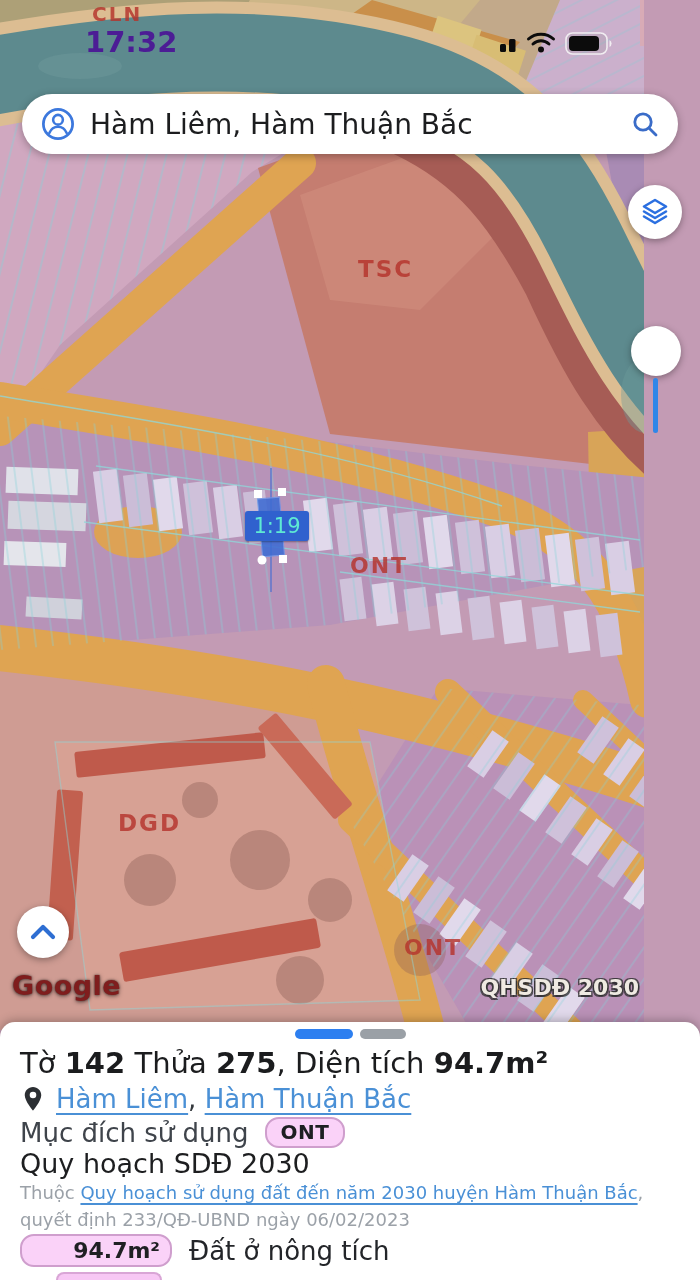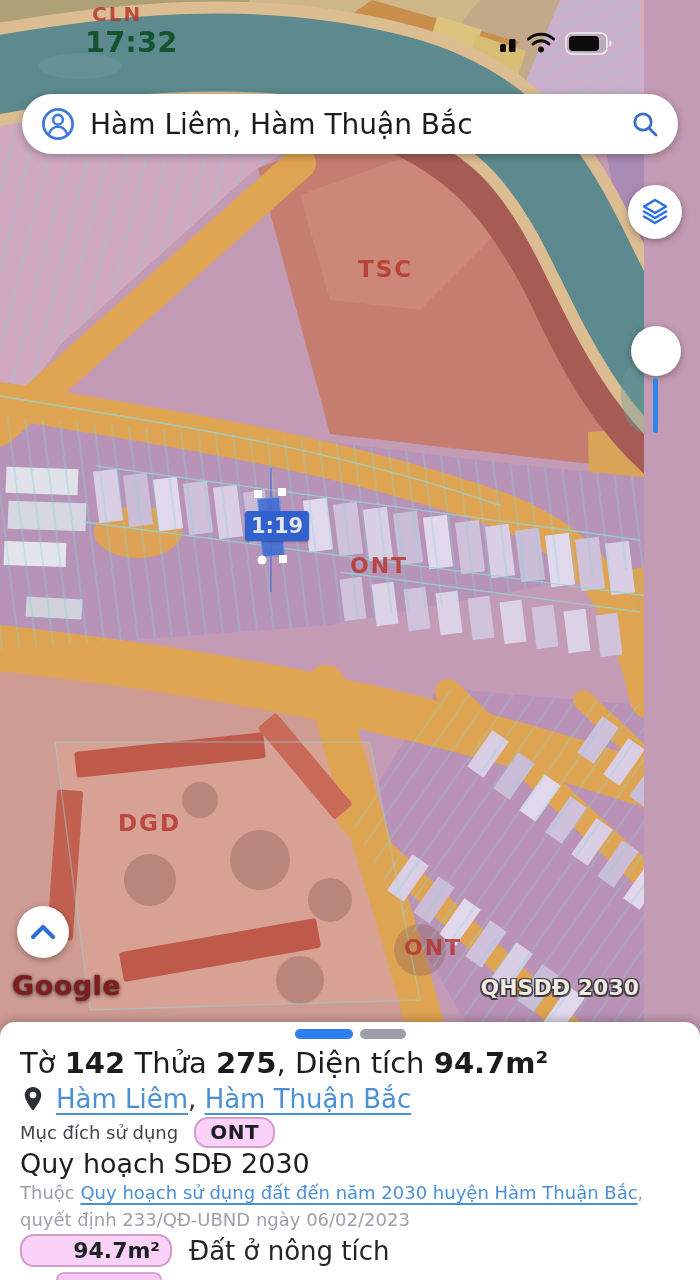--- a/index.html
+++ b/index.html
@@ -11,31 +11,31 @@
   .map svg.base { position:absolute; left:0; top:0; }
 
   .zone-label { position:absolute; color:#b5342c; font-weight:bold; letter-spacing:2px; opacity:.82; }
   .lbl-cln { left:92px; top:2px;   font-size:20px; }
   .lbl-tsc { left:358px; top:256px; font-size:23px; }
   .lbl-ont-mid { left:350px; top:553px; font-size:22px; }
   .lbl-dgd { left:118px; top:810px; font-size:23px; }
   .lbl-ont-bot { left:404px; top:935px; font-size:22px; }
 
   .parcel-label { position:absolute; left:245px; top:511px; width:64px; height:30px;
-    background:#3061ce; border-radius:3px; color:#e5e5e5; font-size:21px; font-weight:bold;
+    background:#3061ce; border-radius:3px; color:#5eead4; font-size:21px; font-weight:normal;
     text-align:center; line-height:30px; box-shadow:0 1px 2px rgba(0,0,0,.35); }
 
   .google-mark { position:absolute; left:12px; top:970px; color:#7f1d1d; font-size:27px; font-weight:bold;
     letter-spacing:.5px; text-shadow:0 1px 4px rgba(0,0,0,.6), 0 0 2px rgba(0,0,0,.5); }
   .qhsdd-mark { position:absolute; right:5px; top:975px; color:#efeae2; font-size:22px; font-weight:bold;
     text-shadow:-1.5px -1.5px 0 rgba(45,45,45,.75), 1.5px -1.5px 0 rgba(45,45,45,.75),
                 -1.5px 1.5px 0 rgba(45,45,45,.75), 1.5px 1.5px 0 rgba(45,45,45,.75); }
 
   
-  .status-time { position:absolute; left:85px; top:25px; font-size:29px; font-weight:bold; color:#14532d; }
+  .status-time { position:absolute; left:85px; top:25px; font-size:29px; font-weight:bold; color:#4c1d95; }
   .status-icons { position:absolute; left:500px; top:30px; width:150px; height:26px; display:flex; align-items:center; gap:9px; }
 
   
   .search-bar { position:absolute; left:22px; top:94px; width:656px; height:60px; background:#fff;
     border-radius:30px; box-shadow:0 2px 8px rgba(0,0,0,.30); display:flex; align-items:center; padding:0 18px; }
   .search-input { flex:1; border:none; outline:none; background:transparent; font-size:28px; color:#1c1d1f;
     font-family:"DejaVu Sans","Liberation Sans",sans-serif; margin-left:14px; }
 
   
   .round-btn { position:absolute; background:#fff; border-radius:50%; box-shadow:0 2px 7px rgba(0,0,0,.35);
@@ -54,21 +54,21 @@
 
   .sheet-title { position:absolute; left:20px; top:24px; font-size:29px; color:#1b1c1e; white-space:nowrap; }
   .sheet-title .b { font-weight:bold; }
 
   .loc-row { position:absolute; left:22px; top:62px; display:flex; align-items:center; font-size:26px; }
   .loc-row .links { margin-left:12px; }
   .loc-link { color:#4a90d6; text-decoration:underline; text-decoration-thickness:1.5px; text-underline-offset:5px; cursor:pointer; }
   .loc-sep { color:#33373c; }
 
   .purpose-row { position:absolute; left:20px; top:95px; display:flex; align-items:center; }
-  .purpose-label { font-size:18px; color:#3f444b;text-align:right; }
+  .purpose-label { font-size:26px; color:#3f444b;text-align:right; }
   .pill { background:#fad2f8; border:2px solid #cf9ecd; border-radius:14px; }
   .purpose-badge { margin-left:16px; padding:1px 14px 2px; font-size:20px; font-weight:bold; color:#1d1f22; letter-spacing:.5px; }
 
   .plan-heading { position:absolute; left:20px; top:126px; font-size:27px; color:#1d1e20; }
   .plan-detail { position:absolute; left:20px; top:157px; width:662px; font-size:18px; line-height:27px; color:#9ba1a8; }
   .plan-link { color:#4a90d6; text-decoration:underline; text-decoration-thickness:1.5px; text-underline-offset:4px; cursor:pointer; }
 
   .area-row { position:absolute; left:20px; top:212px; display:flex; align-items:center; }
   .area-badge { width:152px; height:33px; display:flex; align-items:center; justify-content:flex-end;
     padding-right:10px; font-size:22px; font-weight:bold; color:#1f2023; }

